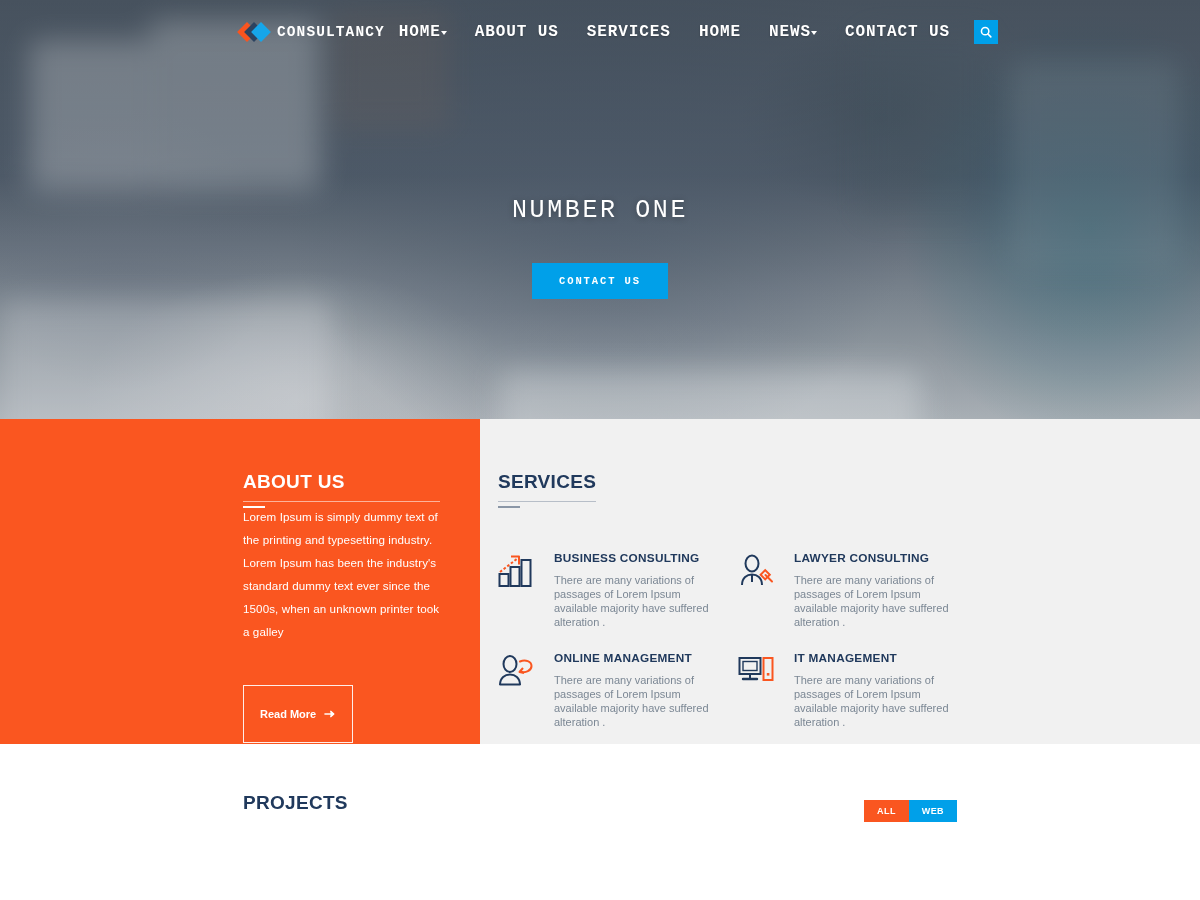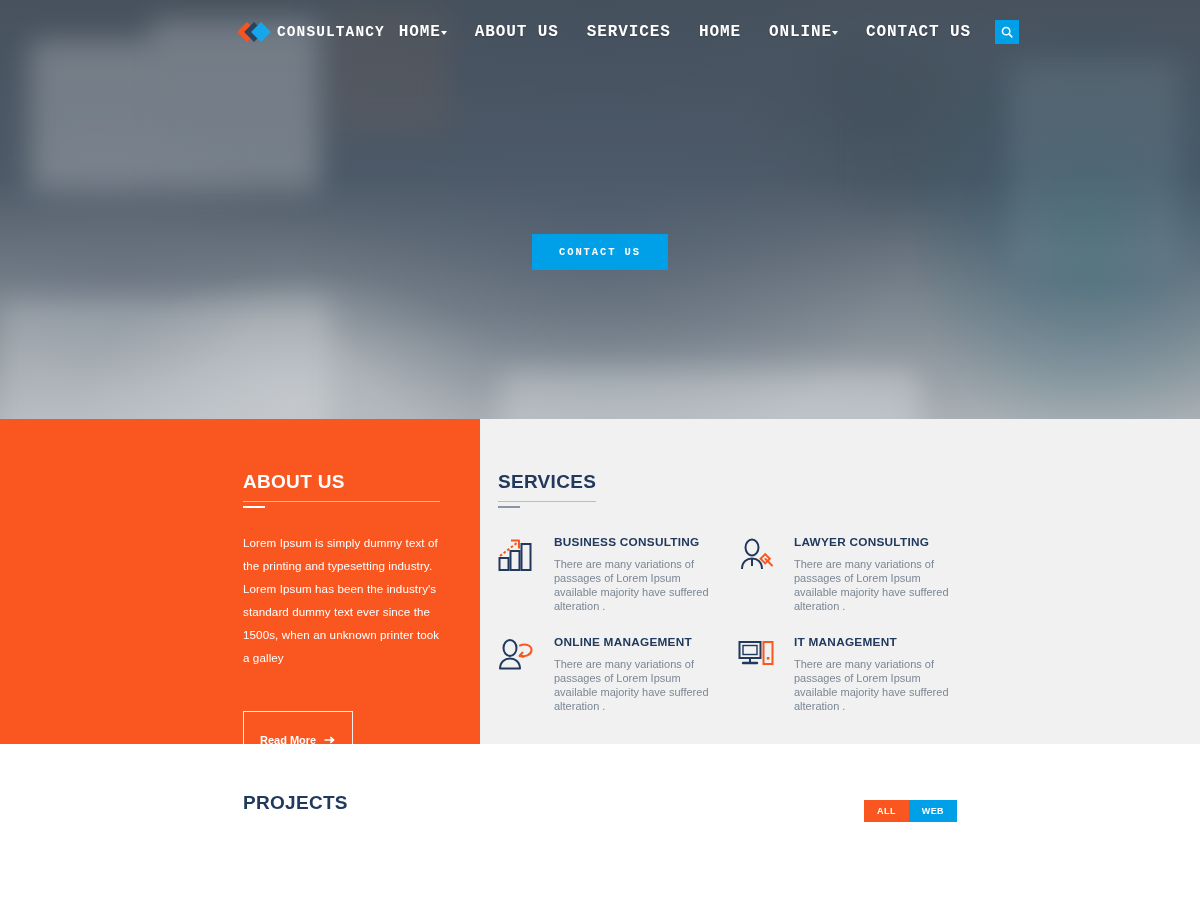--- a/index.html
+++ b/index.html
@@ -118,38 +118,38 @@
   .about .sec-title { color:#ffffff; }
   .title-rule {
     position:absolute; left:0; bottom:3px; width:100%; height:1px;
     background:rgba(255,255,255,.55);
   }
   .title-tick {
     position:absolute; left:0; bottom:-3px; width:22px; height:2px;
     background:#ffffff;
   }
   .about-body {
-    margin-top:26px; font-size:11.6px; line-height:23px;
+    font-size:11.6px; line-height:23px;
     color:#ffffff; max-width:205px; letter-spacing:.1px;
   }
   .read-more {
     margin-top:42px; display:inline-flex; align-items:center; gap:8px;
     border:1px solid rgba(255,255,255,.9); color:#fff; background:transparent;
     font-size:11px; font-weight:bold; padding:22px 16px; cursor:pointer;
     font-family:inherit;
   }
 
   .services {
     flex:1; background:#f1f1f1; padding:52px 0 0 18px;
   }
   .services .sec-title { color:#20395c; display:inline-block; }
   .services .title-rule { background:rgba(32,57,92,.28); }
   .services .title-tick { background:#8a96a6; }
   .svc-grid {
-    margin-top:30px; display:grid;
+    margin-top:46px; display:grid;
     grid-template-columns:240px 240px;
     column-gap:0; row-gap:0;
   }
   .svc { display:flex; gap:18px; padding:0 0 22px 0; }
   .svc-icon { width:38px; flex:0 0 38px; padding-top:3px; }
   .svc-name {
     font-size:11.8px; font-weight:bold; color:#20395c;
     letter-spacing:.25px; margin-bottom:8px;
   }
   .svc-desc { font-size:11px; line-height:14px; color:#7b8794; max-width:160px; }
@@ -206,36 +206,37 @@
       <div class="nav-item">
         <span>ABOUT US</span>
       </div>
       <div class="nav-item">
         <span>SERVICES</span>
       </div>
       <div class="nav-item">
         <span>HOME</span>
       </div>
       <div class="nav-item">
-        <span>ONLINE</span>
+        <span>NEWS</span>
         <i class="caret"></i>
       </div>
       <div class="nav-item">
         <span>CONTACT US</span>
       </div>
       <div class="search-btn">
         <svg width="12" height="12" viewBox="0 0 14 14">
           <circle cx="6" cy="6" r="4.3" fill="none" stroke="#fff" stroke-width="1.8"></circle>
           <line x1="9.3" y1="9.3" x2="12.6" y2="12.6" stroke="#fff" stroke-width="1.9" stroke-linecap="round"></line>
         </svg>
       </div>
     </nav>
   </header>
 
   <div class="hero-inner">
+    <div class="hero-sub">NUMBER ONE</div>
     <button class="hero-cta">CONTACT US</button>
   </div>
 
   <div class="hero-arrows">
     <div class="arrow-btn">
       <svg width="15" height="15" viewBox="0 0 16 16">
         <line x1="13" y1="8" x2="3.5" y2="8" stroke="#fff" stroke-width="1.7" stroke-linecap="round"></line>
         <polyline points="7,3.6 3,8 7,12.4" fill="none" stroke="#fff" stroke-width="1.7" stroke-linecap="round" stroke-linejoin="round"></polyline>
       </svg>
     </div>

